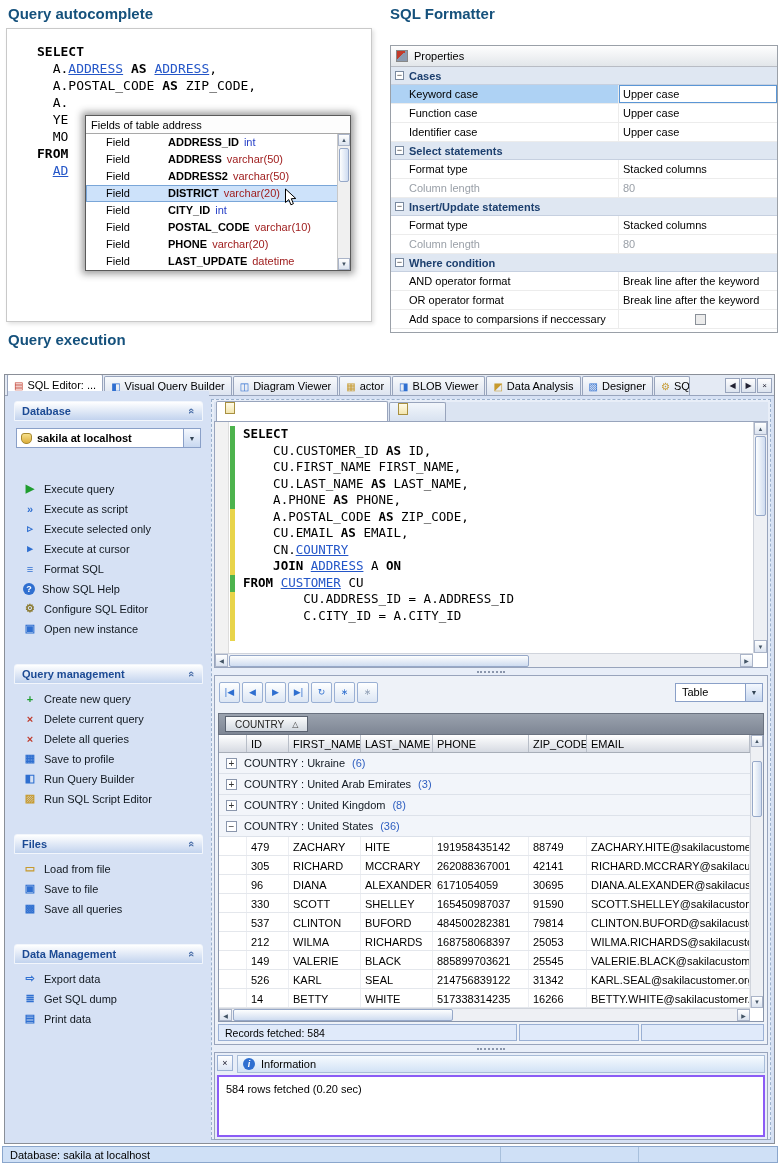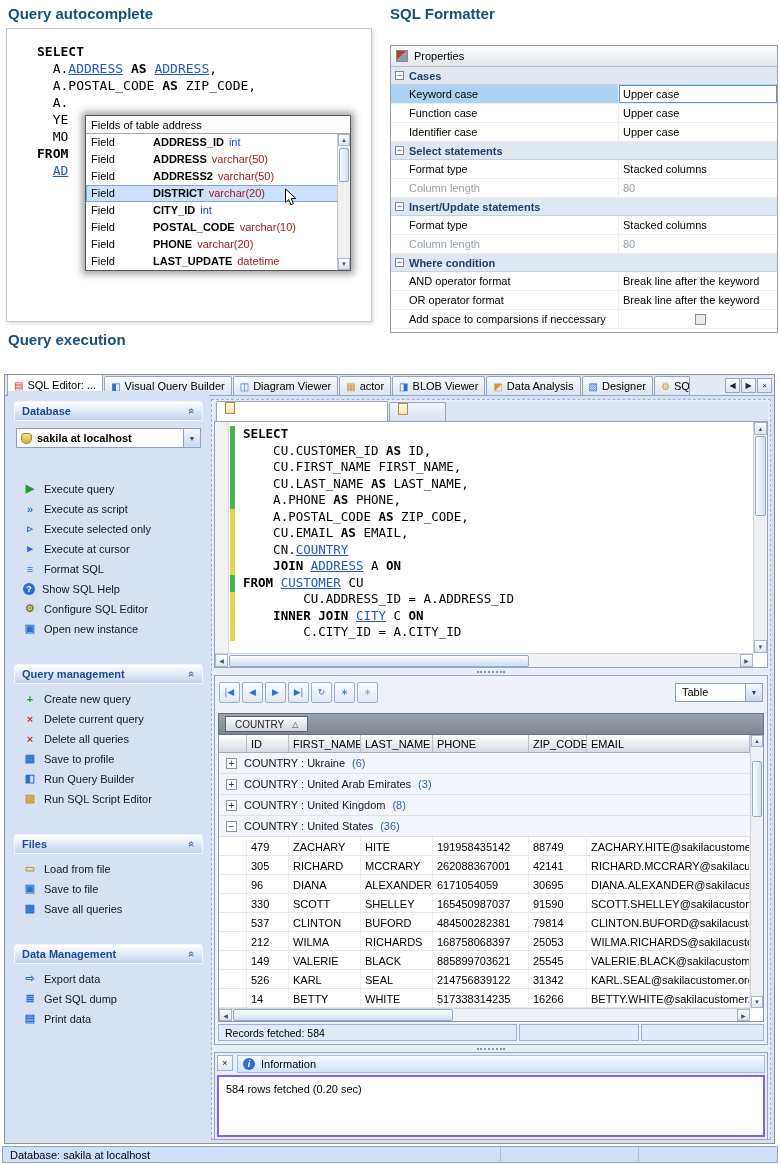--- a/index.html
+++ b/index.html
@@ -17,21 +17,21 @@
     font-size:13px; line-height:17px; }
   #ac-code .code-line { height:17px; white-space:pre; }
   .seg-kw { font-weight:bold; }
   .seg-link { color:#2456c8; text-decoration:underline; }
 
   #ac-popup { position:absolute; left:78px; top:86px; width:266px; background:#fff;
     border:1px solid #5a5a5a; box-shadow:0 0 7px 3px rgba(40,40,40,.45); z-index:5; }
   #ac-popup-header { height:18px; line-height:18px; padding-left:5px; background:#fdfdfd;
     border-bottom:1px solid #a8a8a8; }
   #ac-popup-list { position:relative; }
-  .field-row { display:flex; height:17px; line-height:17px; padding-left:5px; padding-right:15px; }
+  .field-row { display:flex; height:17px; line-height:17px; padding-left:20px; padding-right:15px; }
   .field-row.selected { background:#cde2fa; outline:1px solid #7aa6d8; outline-offset:-1px; }
   .field-kind { width:62px; flex:none; }
   .field-name { font-weight:bold; white-space:pre; }
   .field-type { margin-left:5px; white-space:pre; }
   #ac-scrollbar { position:absolute; right:0; top:18px; bottom:0; width:13px;
     background:#f0f0f0; border-left:1px solid #c8c8c8; display:flex; flex-direction:column; }
   .ac-sb-btn { width:12px; height:12px; flex:none; border:1px solid #aab4c8;
     background:linear-gradient(#ffffff,#dbe3ef); font-size:6px; color:#456;
     display:flex; align-items:center; justify-content:center; }
   #ac-sb-thumb { width:10px; height:34px; margin:2px auto 0 auto; background:linear-gradient(90deg,#fdfefe,#cfdcf0);
@@ -637,21 +637,20 @@
           <div class="code-line"><span class="seg-t">    CU.CUSTOMER_ID </span><span class="seg-kw">AS</span><span class="seg-t"> ID,</span></div>
           <div class="code-line"><span class="seg-t">    CU.FIRST_NAME FIRST_NAME,</span></div>
           <div class="code-line"><span class="seg-t">    CU.LAST_NAME </span><span class="seg-kw">AS</span><span class="seg-t"> LAST_NAME,</span></div>
           <div class="code-line"><span class="seg-t">    A.PHONE </span><span class="seg-kw">AS</span><span class="seg-t"> PHONE,</span></div>
           <div class="code-line"><span class="seg-t">    A.POSTAL_CODE </span><span class="seg-kw">AS</span><span class="seg-t"> ZIP_CODE,</span></div>
           <div class="code-line"><span class="seg-t">    CU.EMAIL </span><span class="seg-kw">AS</span><span class="seg-t"> EMAIL,</span></div>
           <div class="code-line"><span class="seg-t">    CN.</span><span class="seg-link">COUNTRY</span></div>
           <div class="code-line"><span class="seg-t">    </span><span class="seg-kw">JOIN</span><span class="seg-t"> </span><span class="seg-link">ADDRESS</span><span class="seg-t"> A </span><span class="seg-kw">ON</span></div>
           <div class="code-line"><span class="seg-kw">FROM</span><span class="seg-t"> </span><span class="seg-link">CUSTOMER</span><span class="seg-t"> CU</span></div>
           <div class="code-line"><span class="seg-t">        CU.ADDRESS_ID = A.ADDRESS_ID</span></div>
-          <div class="code-line"><span class="seg-t">    </span><span class="seg-kw">INNER JOIN</span><span class="seg-t"> </span><span class="seg-link">CITY</span><span class="seg-t"> C </span><span class="seg-kw">ON</span></div>
           <div class="code-line"><span class="seg-t">        C.CITY_ID = A.CITY_ID</span></div>
         </div>
       <div id="editor-vscroll">
         <div class="scroll-btn">▲</div>
         <div class="vthumb"></div>
         <div class="scroll-btn sb-bottom">▼</div>
       </div>
       <div id="editor-hscroll">
         <div class="scroll-btn">◀</div>
         <div class="hthumb"></div>

